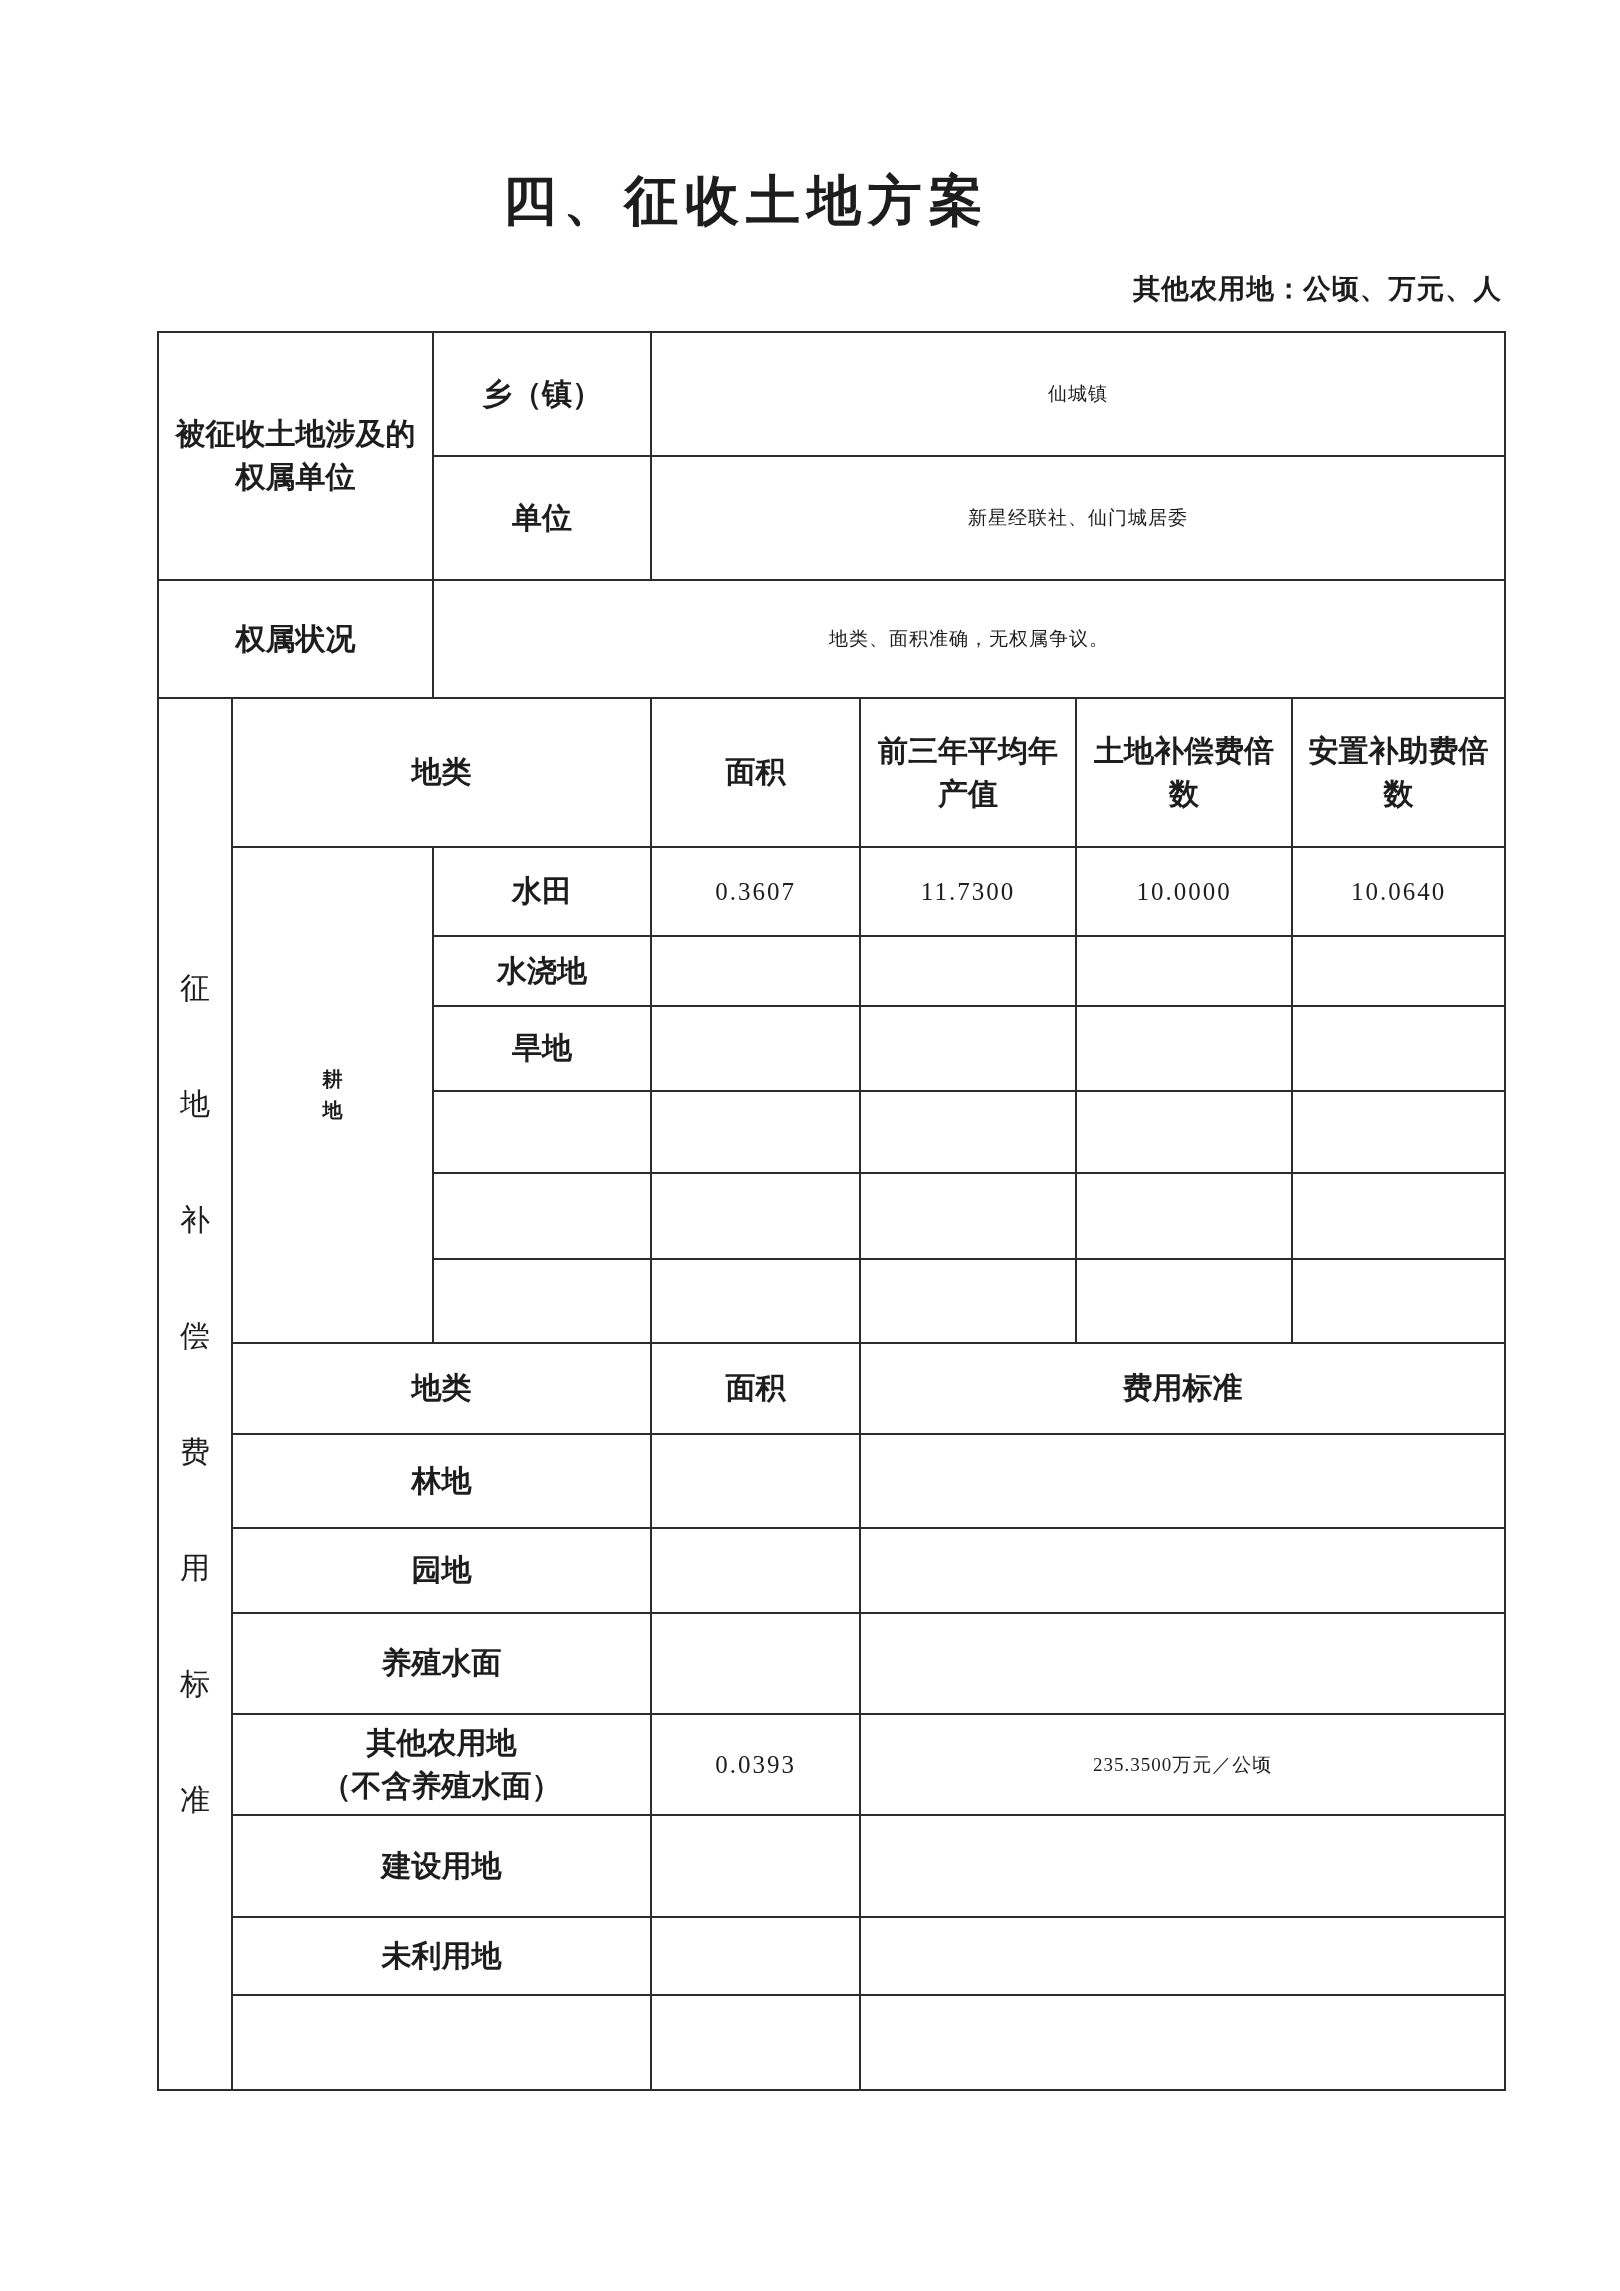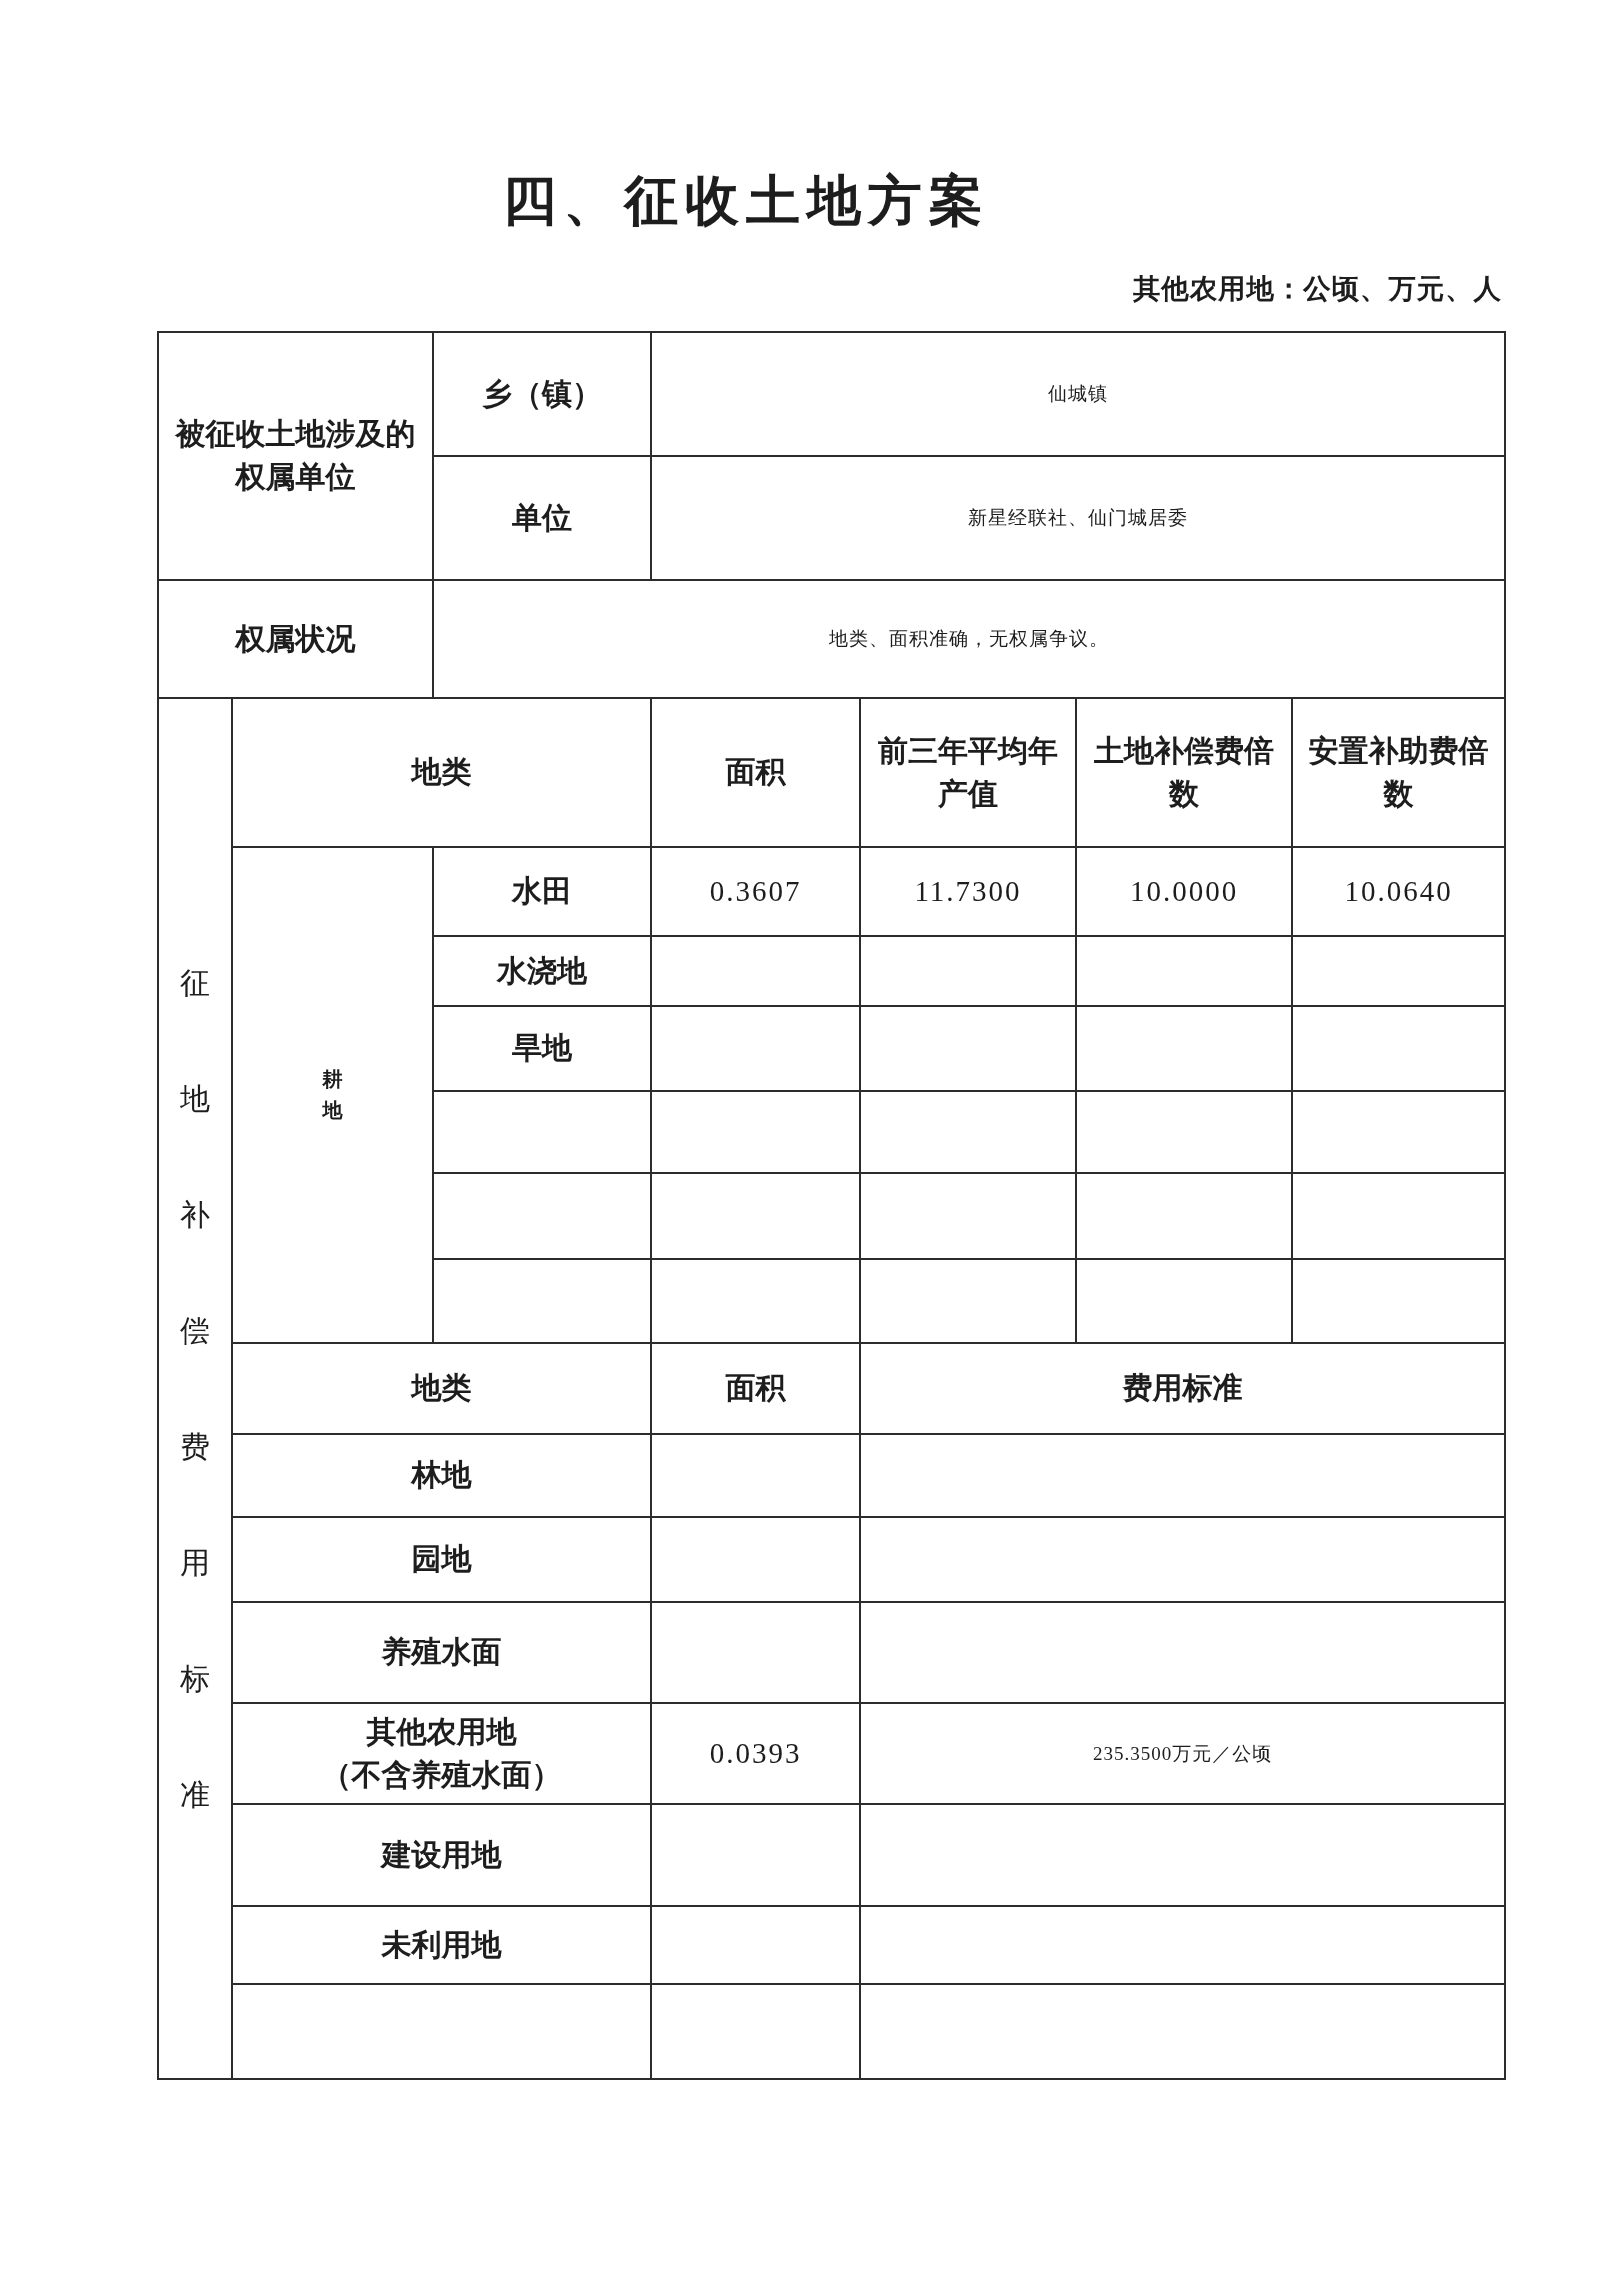--- a/index.html
+++ b/index.html
@@ -62,21 +62,21 @@
     border-radius: 26px;
   }
   .val {
     font-family: "Liberation Serif", "DejaVu Serif", serif;
     font-size: 19px;
     letter-spacing: 1px;
     white-space: pre-line;
   }
   .num {
     font-family: "Liberation Serif", "DejaVu Serif", serif;
-    font-size: 29px;
+    font-size: 25px;
     letter-spacing: 2px;
   }
   .vlabel {
     width: 1.15em;
     margin: 0 auto;
     font-family: "Liberation Sans", "DejaVu Sans", sans-serif;
     font-weight: normal;
     font-size: 30px;
     line-height: 116px;
     word-break: break-all;
@@ -185,21 +185,21 @@
     <td class="num"></td>
     <td class="num"></td>
   </tr>
 
   <tr style="height:91px">
     <td colspan="2" class="lbl">地类</td>
     <td class="lbl">面积</td>
     <td colspan="3" class="lbl">费用标准</td>
   </tr>
 
-  <tr style="height:83px">
+  <tr style="height:94px">
     <td colspan="2" class="lbl">林地</td>
     <td class="num"></td>
     <td colspan="3" class="val"></td>
   </tr>
   <tr style="height:85px">
     <td colspan="2" class="lbl">园地</td>
     <td class="num"></td>
     <td colspan="3" class="val"></td>
   </tr>
   <tr style="height:101px">

